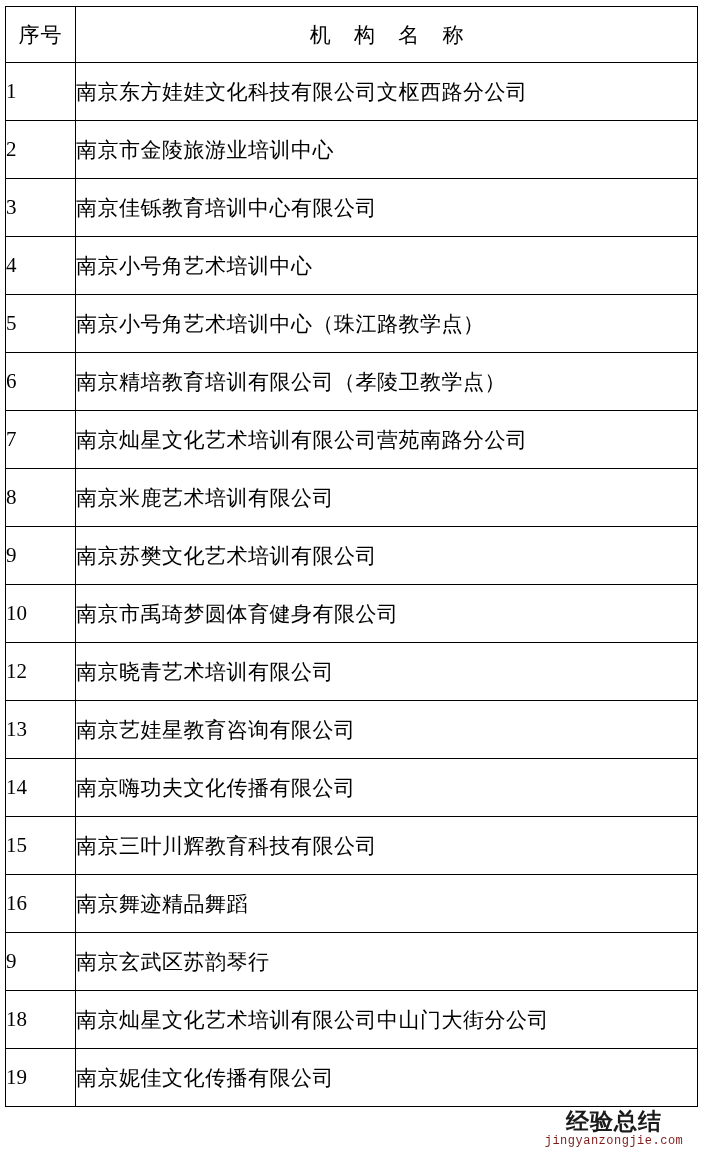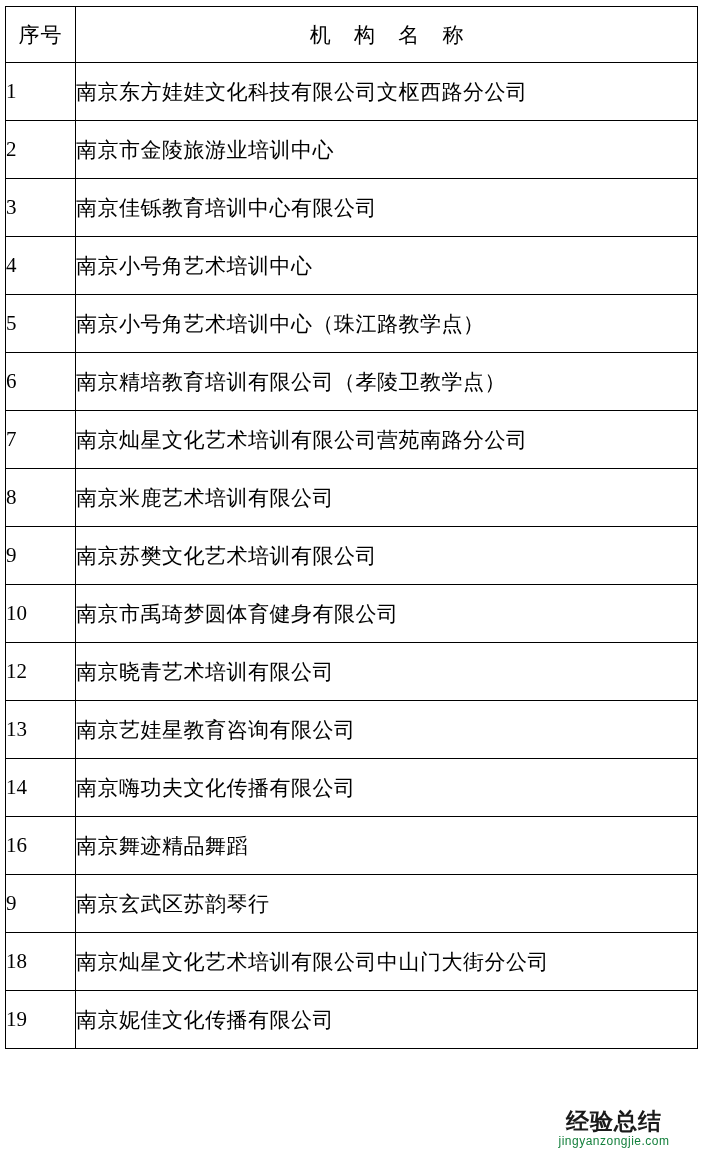--- a/index.html
+++ b/index.html
@@ -73,23 +73,23 @@
     font-family: "DejaVu Sans", "Liberation Sans", sans-serif;
     font-weight: bold;
     font-size: 23px;
     color: #1a1a1a;
     letter-spacing: 1px;
     display: block;
   }
   .watermark .wm-sub {
     display: block;
     margin-top: 2px;
-    font-family: Liberation Sans, sans-serif;
+    font-family: Liberation Mono, monospace;
     font-size: 12px;
-    color: #15803d;
+    color: #7f1d1d;
     letter-spacing: 0.5px;
   }
 </style>
 </head>
 <body>
 
 <div class="sheet">
 
   <table class="org-table">
     <colgroup>
@@ -149,20 +149,24 @@
       </tr>
       <tr>
         <td class="idx">13</td>
         <td class="name">南京艺娃星教育咨询有限公司</td>
       </tr>
       <tr>
         <td class="idx">14</td>
         <td class="name">南京嗨功夫文化传播有限公司</td>
       </tr>
       <tr>
+        <td class="idx">15</td>
+        <td class="name">南京三叶川辉教育科技有限公司</td>
+      </tr>
+      <tr>
         <td class="idx">16</td>
         <td class="name">南京舞迹精品舞蹈</td>
       </tr>
       <tr>
         <td class="idx">9</td>
         <td class="name">南京玄武区苏韵琴行</td>
       </tr>
       <tr>
         <td class="idx">18</td>
         <td class="name">南京灿星文化艺术培训有限公司中山门大街分公司</td>

